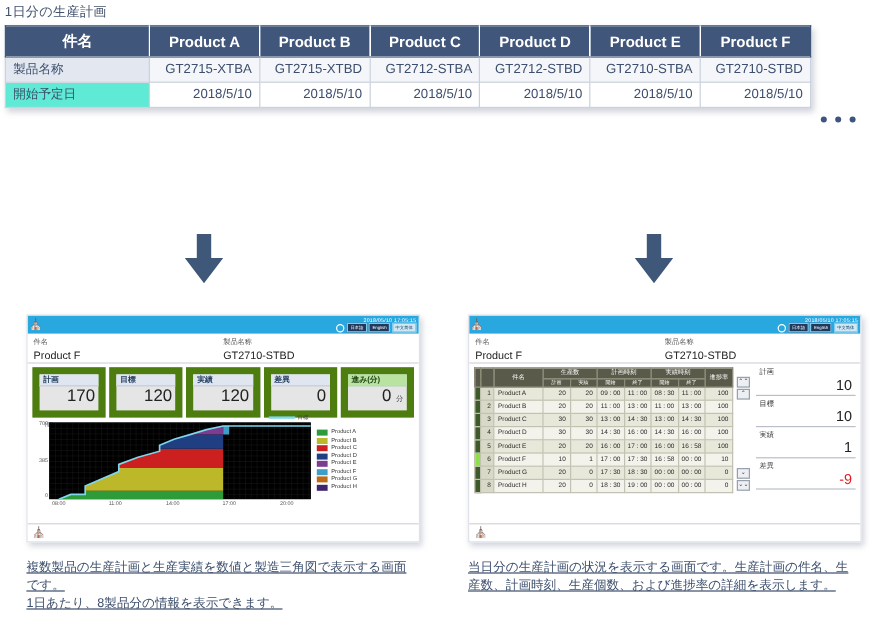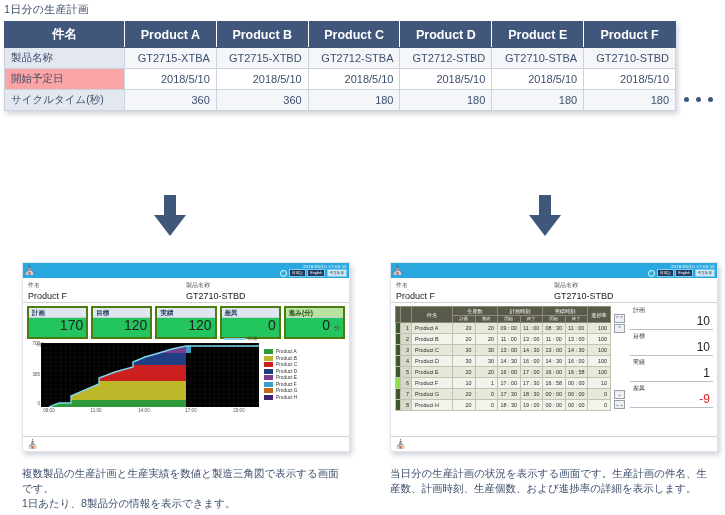--- a/index.html
+++ b/index.html
@@ -37,21 +37,21 @@
   table.plan-table thead th{
     background:#40567a;color:#ffffff;
     font-weight:bold;font-size:12.5px;
     text-align:center;
     height:26px;
     border:1px solid #40567a;
     border-right:1px solid #ffffff;
   }
   table.plan-table thead th:last-child{border-right:1px solid #40567a;}
   table.plan-table tbody td.rowhead{
-    background:#fca5a5;color:#3d4f6d;text-align:left;font-size:10.5px;
+    background:#5eead4;color:#3d4f6d;text-align:left;font-size:10.5px;
   }
   table.plan-table tbody td.val{
     text-align:right;color:#3d4f6d;background:#ffffff;
   }
   table.plan-table tbody tr:nth-child(odd) td.val{background:#f4f6f9;}
   table.plan-table tbody tr:nth-child(odd) td.rowhead{background:#e3e8f0;}
   .col-name{width:120px;}
   
   .ellipsis{
     position:absolute;left:684px;top:97px;
@@ -103,21 +103,21 @@
   .dev-info{
     display:flex;padding:3px 5px 1px 5px;font-size:7px;color:#3a3a3a;
     border-bottom:1px solid #cfd4dc;
   }
   .dev-info .fld{flex:1;}
   .dev-info .lbl{font-size:6px;color:#555;display:block;}
   .dev-info .vv{font-size:9px;color:#222;display:block;margin-top:1px;}
   
   .kpi-row{display:flex;gap:3px;padding:3px 4px 2px 4px;}
   .kpi{
-    flex:1;border:2px solid #4d7c0f;background:#22c55e;
+    flex:1;border:6px solid #4d7c0f;background:#e5e5e5;
   }
   .kpi .k-lbl{
     background:#dfe6ef;color:#1f3a5c;font-size:6.5px;padding:0 3px;
     border-bottom:1px solid #c6cdd8;line-height:9px;font-weight:bold;
   }
   .kpi.green .k-lbl{background:#b9e3a0;color:#1d4112;}
   .kpi .k-val{
     text-align:right;font-size:14px;color:#222;padding:0 3px 1px 3px;line-height:15px;
     white-space:nowrap;
   }
@@ -181,21 +181,21 @@
     font-size:5px;line-height:7px;text-align:center;color:#333;margin-bottom:1px;
     box-sizing:border-box;
   }
   .right-kpis{flex:1;padding-left:2px;}
   .rk{border-bottom:1px solid #b9bec8;padding:0 3px 1px 3px;margin-bottom:2px;}
   .rk .rk-l{font-size:6px;color:#333;}
   .rk .rk-v{font-size:12px;text-align:right;color:#222;line-height:13px;}
   .rk .rk-v.neg{color:#e02020;}
   
   .desc{
-    position:absolute;font-size:10.5px;color:#3d4f6d;line-height:15px;
+    position:absolute;font-size:10.5px;color:#3d4f6d;line-height:15px;text-decoration:underline;
   }
 </style>
 </head>
 <body>
 
 <div class="top-caption">1日分の生産計画</div>
 
 <div class="plan-table-wrap">
   <table class="plan-table">
     <thead>
@@ -221,29 +221,20 @@
       </tr>
       <tr>
         <td class="rowhead">開始予定日</td>
         <td class="val">2018/5/10</td>
         <td class="val">2018/5/10</td>
         <td class="val">2018/5/10</td>
         <td class="val">2018/5/10</td>
         <td class="val">2018/5/10</td>
         <td class="val">2018/5/10</td>
       </tr>
-      <tr>
-        <td class="rowhead">サイクルタイム(秒)</td>
-        <td class="val">360</td>
-        <td class="val">360</td>
-        <td class="val">180</td>
-        <td class="val">180</td>
-        <td class="val">180</td>
-        <td class="val">180</td>
-      </tr>
     </tbody>
   </table>
 </div>
 
 <div class="ellipsis">
   <i></i>
   <i></i>
   <i></i>
 </div>
 

